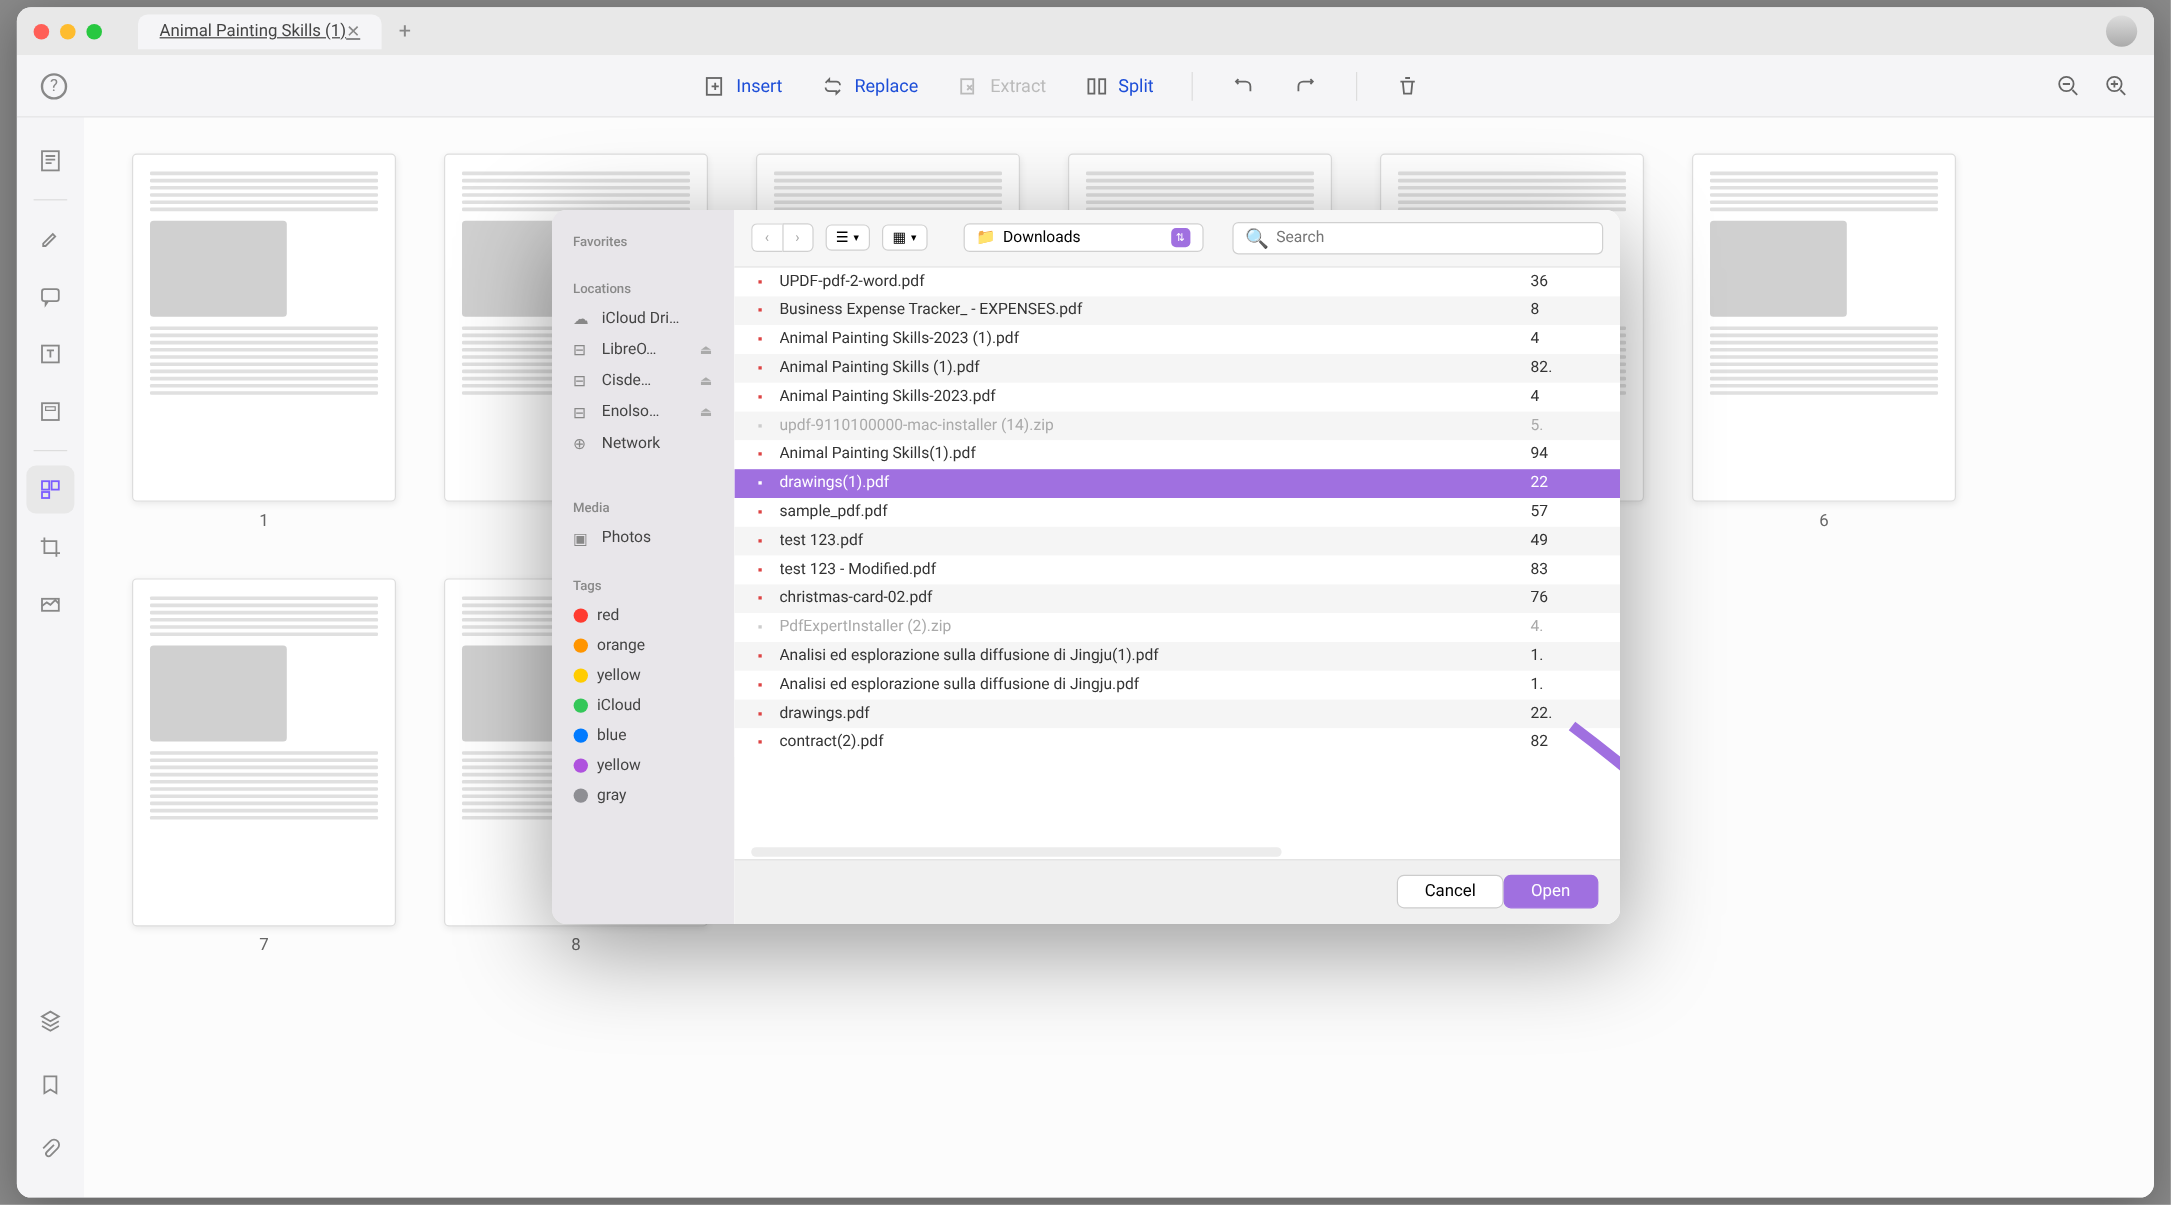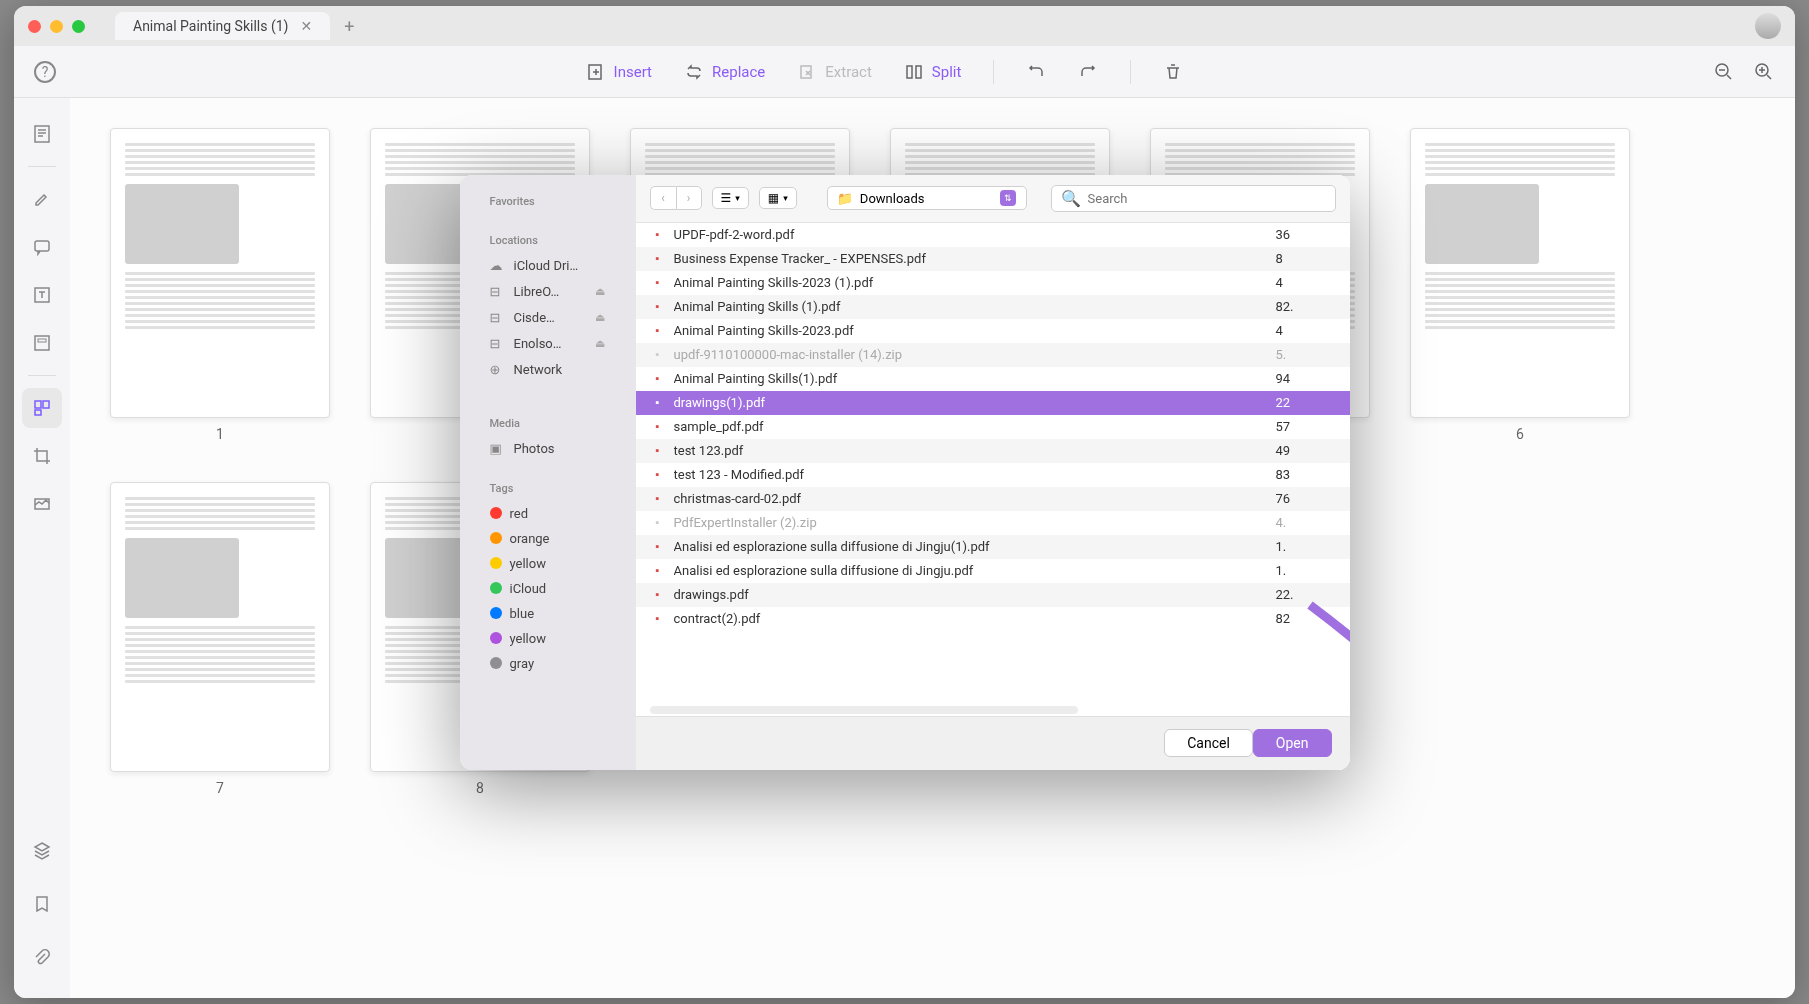--- a/index.html
+++ b/index.html
@@ -6,29 +6,29 @@
     body { background: #8a8a8a; width: 1809px; height: 1004px; overflow: hidden; position: relative; }
     
     .app-frame { position: absolute; top: 6px; left: 14px; right: 14px; bottom: 6px; background: #f5f5f7; border-radius: 12px; overflow: hidden; box-shadow: 0 8px 40px rgba(0,0,0,0.3); }
     
     .titlebar { height: 40px; display: flex; align-items: center; padding: 0 14px; background: #e8e8e8; }
     .traffic-lights { display: flex; gap: 9px; }
     .traffic-light { width: 13px; height: 13px; border-radius: 50%; }
     .tl-red { background: #ff5f57; }
     .tl-yellow { background: #febc2e; }
     .tl-green { background: #28c840; }
-    .tab { margin-left: 30px; padding: 6px 18px; background: #f5f5f7; border-radius: 8px 8px 0 0; display: flex; align-items: center; gap: 12px; font-size: 14px; color: #444; }
+    .tab { margin-left: 30px; padding: 6px 18px; background: #f5f5f7; border-radius: 8px 8px 0 0; display: flex; align-items: center; font-size: 14px; color: #444; text-decoration: underline; }
     .tab-close { color: #888; cursor: pointer; }
     .tab-add { margin-left: 14px; color: #888; font-size: 18px; cursor: pointer; }
     .avatar { margin-left: auto; width: 26px; height: 26px; border-radius: 50%; background: linear-gradient(#ddd,#aaa); }
     
     .toolbar { height: 52px; display: flex; align-items: center; padding: 0 20px; gap: 24px; background: #f5f5f7; border-bottom: 1px solid #e0e0e0; }
     .help-icon { width: 22px; height: 22px; border: 2px solid #888; border-radius: 50%; display: flex; align-items: center; justify-content: center; font-size: 14px; color: #888; }
     .toolbar-center { margin-left: auto; margin-right: auto; display: flex; gap: 32px; align-items: center; }
-    .tool-btn { display: flex; align-items: center; gap: 8px; font-size: 15px; color: #8b5cf6; cursor: pointer; }
+    .tool-btn { display: flex; align-items: center; gap: 8px; font-size: 15px; color: #1d4ed8; cursor: pointer; }
     .tool-btn.disabled { color: #bbb; }
     .tool-icon { width: 20px; height: 20px; display: flex; align-items: center; justify-content: center; }
     .divider { width: 1px; height: 24px; background: #ddd; }
     .toolbar-right { display: flex; gap: 18px; align-items: center; }
     .zoom-icon { width: 22px; height: 22px; color: #666; }
     
     .main { display: flex; height: calc(100% - 92px); }
     .sidebar { width: 56px; background: #f5f5f7; display: flex; flex-direction: column; align-items: center; padding-top: 16px; gap: 8px; }
     .sidebar-item { width: 40px; height: 40px; border-radius: 8px; display: flex; align-items: center; justify-content: center; color: #888; cursor: pointer; }
     .sidebar-item.active { background: #e8e8e8; color: #7b5cff; }
@@ -41,21 +41,21 @@
     .thumb-num { font-size: 14px; color: #666; }
     .placeholder-lines { display: flex; flex-direction: column; gap: 3px; }
     .ph-line { height: 3px; background: #e0e0e0; border-radius: 1px; }
     .ph-img { background: #d0d0d0; border-radius: 3px; }
     
     
     .dialog-overlay { position: absolute; inset: 0; display: flex; align-items: center; justify-content: center; }
     .dialog { width: 890px; height: 595px; background: #f0f0f0; border-radius: 12px; box-shadow: 0 20px 80px rgba(0,0,0,0.4); display: flex; flex-direction: column; overflow: hidden; position: relative; top: -30px; }
     
     .dialog-body { flex: 1; display: flex; overflow: hidden; }
-    .dlg-sidebar { width: 176px; background: #e8e6ea; padding: 14px 12px; overflow: auto; }
+    .dlg-sidebar { width: 152px; background: #e8e6ea; padding: 14px 0; overflow: auto; }
     .dlg-section-title { font-size: 11px; color: #888; padding: 6px 18px; font-weight: 500; }
     .dlg-sb-item { display: flex; align-items: center; gap: 8px; padding: 5px 18px; font-size: 13px; color: #444; cursor: pointer; }
     .dlg-sb-icon { width: 16px; height: 16px; color: #888; flex-shrink: 0; }
     .dlg-eject { margin-left: auto; color: #aaa; font-size: 11px; }
     .tag-dot { width: 12px; height: 12px; border-radius: 50%; flex-shrink: 0; }
     
     .dlg-main { flex: 1; display: flex; flex-direction: column; background: #fff; }
     .dlg-toolbar { height: 48px; display: flex; align-items: center; padding: 0 14px; gap: 10px; background: #f6f6f6; border-bottom: 1px solid #e2e2e2; }
     .nav-btn { width: 26px; height: 24px; border: 1px solid #d0d0d0; background: #fff; border-radius: 5px; display: flex; align-items: center; justify-content: center; color: #aaa; font-size: 12px; }
     .nav-pair { display: flex; }

